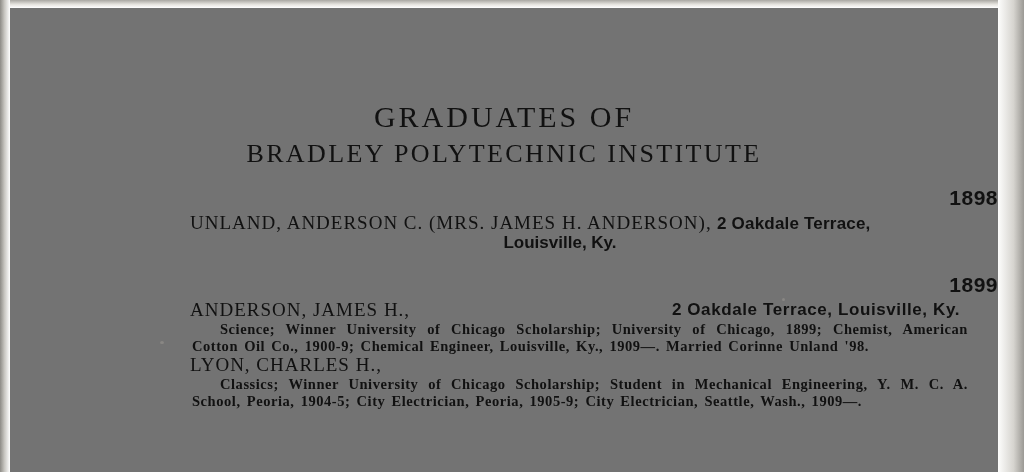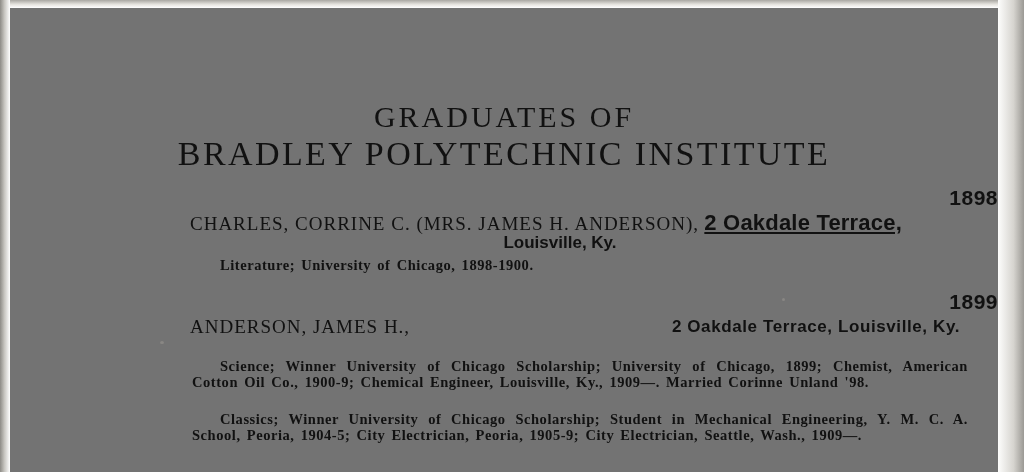--- a/index.html
+++ b/index.html
@@ -44,21 +44,21 @@
     margin-top: 100px;
     text-align: center;
     letter-spacing: 2.2px;
   }
   .title-line1 {
     font-size: 30px;
     line-height: 34px;
     letter-spacing: 3px;
   }
   .title-line2 {
-    font-size: 34px;
+    font-size: 26px;
     line-height: 36px;
     letter-spacing: 2.4px;
     margin-top: 2px;
   }
   .year {
     text-align: right;
     font-size: 21px;
     font-family: "Liberation Sans", sans-serif;
     font-weight: 700;
     letter-spacing: 0.5px;
@@ -76,23 +76,22 @@
     line-height: 22px;
     position: relative;
   }
   .smallcaps {
     font-variant: small-caps;
     letter-spacing: 1px;
   }
   .addr {
     font-family: "Liberation Sans", sans-serif;
     font-weight: 700;
-    font-size: 22px;
+    font-size: 17px;
     letter-spacing: 0.2px;
-    text-decoration: underline;
   }
   .addr-right {
     float: right;
     font-family: "Liberation Sans", sans-serif;
     font-weight: 700;
     font-size: 17px;
   }
   .addr-second-line {
     text-align: center;
     font-family: "Liberation Sans", sans-serif;
@@ -105,21 +104,21 @@
     font-size: 14.5px;
     line-height: 16.5px;
     letter-spacing: 0.55px;
     word-spacing: 2px;
     font-family: "Liberation Serif", serif;
     font-weight: 600;
     padding: 0 36px 0 182px;
     text-align: justify;
   }
   .detail.indent-first { text-indent: 28px; }
-  .detail-wide { padding-left: 182px; padding-right: 30px; margin-top: 20px; }
+  .detail-wide { padding-left: 182px; padding-right: 30px; }
   .spacer-2 { height: 4px; }
   .dust {
     position: absolute;
     background: #9a9892;
     border-radius: 50%;
     opacity: .55;
   }
 </style>
 </head>
 <body>
@@ -137,39 +136,39 @@
 
     <div class="title-block">
       <div class="title-line1">GRADUATES OF</div>
       <div class="title-line2">BRADLEY POLYTECHNIC INSTITUTE</div>
     </div>
 
     <div class="year">1898</div>
 
     <div class="entry">
       <div class="name-line">
-        <span class="smallcaps">CHARLES, CORRINE C. (MRS. JAMES H. ANDERSON),</span>
+        <span class="smallcaps">UNLAND, ANDERSON C. (MRS. JAMES H. ANDERSON),</span>
         <span class="addr">2 Oakdale Terrace,</span>
       </div>
       <div class="addr-second-line">Louisville, Ky.</div>
     </div>
     <div class="spacer-2"></div>
-    <div class="detail indent-first">Literature; University of Chicago, 1898-1900.</div>
 
     <div class="year second">1899</div>
 
     <div class="entry">
       <div class="name-line">
         <span class="addr-right">2 Oakdale Terrace, Louisville, Ky.</span>
         <span class="smallcaps">ANDERSON, JAMES H.,</span>
       </div>
     </div>
     <div class="detail indent-first detail-wide">Science; Winner University of Chicago Scholarship; University of Chicago, 1899; Chemist, American Cotton Oil Co., 1900-9; Chemical Engineer, Louisville, Ky., 1909—. Married Corinne Unland '98.</div>
 
     <div class="entry">
       <div class="name-line">
+        <span class="smallcaps">LYON, CHARLES H.,</span>
       </div>
     </div>
     <div class="detail indent-first detail-wide">Classics; Winner University of Chicago Scholarship; Student in Mechanical Engineering, Y. M. C. A. School, Peoria, 1904-5; City Electrician, Peoria, 1905-9; City Electrician, Seattle, Wash., 1909—.</div>
 
 
   </div>
 </div>
 
 </body></html>

